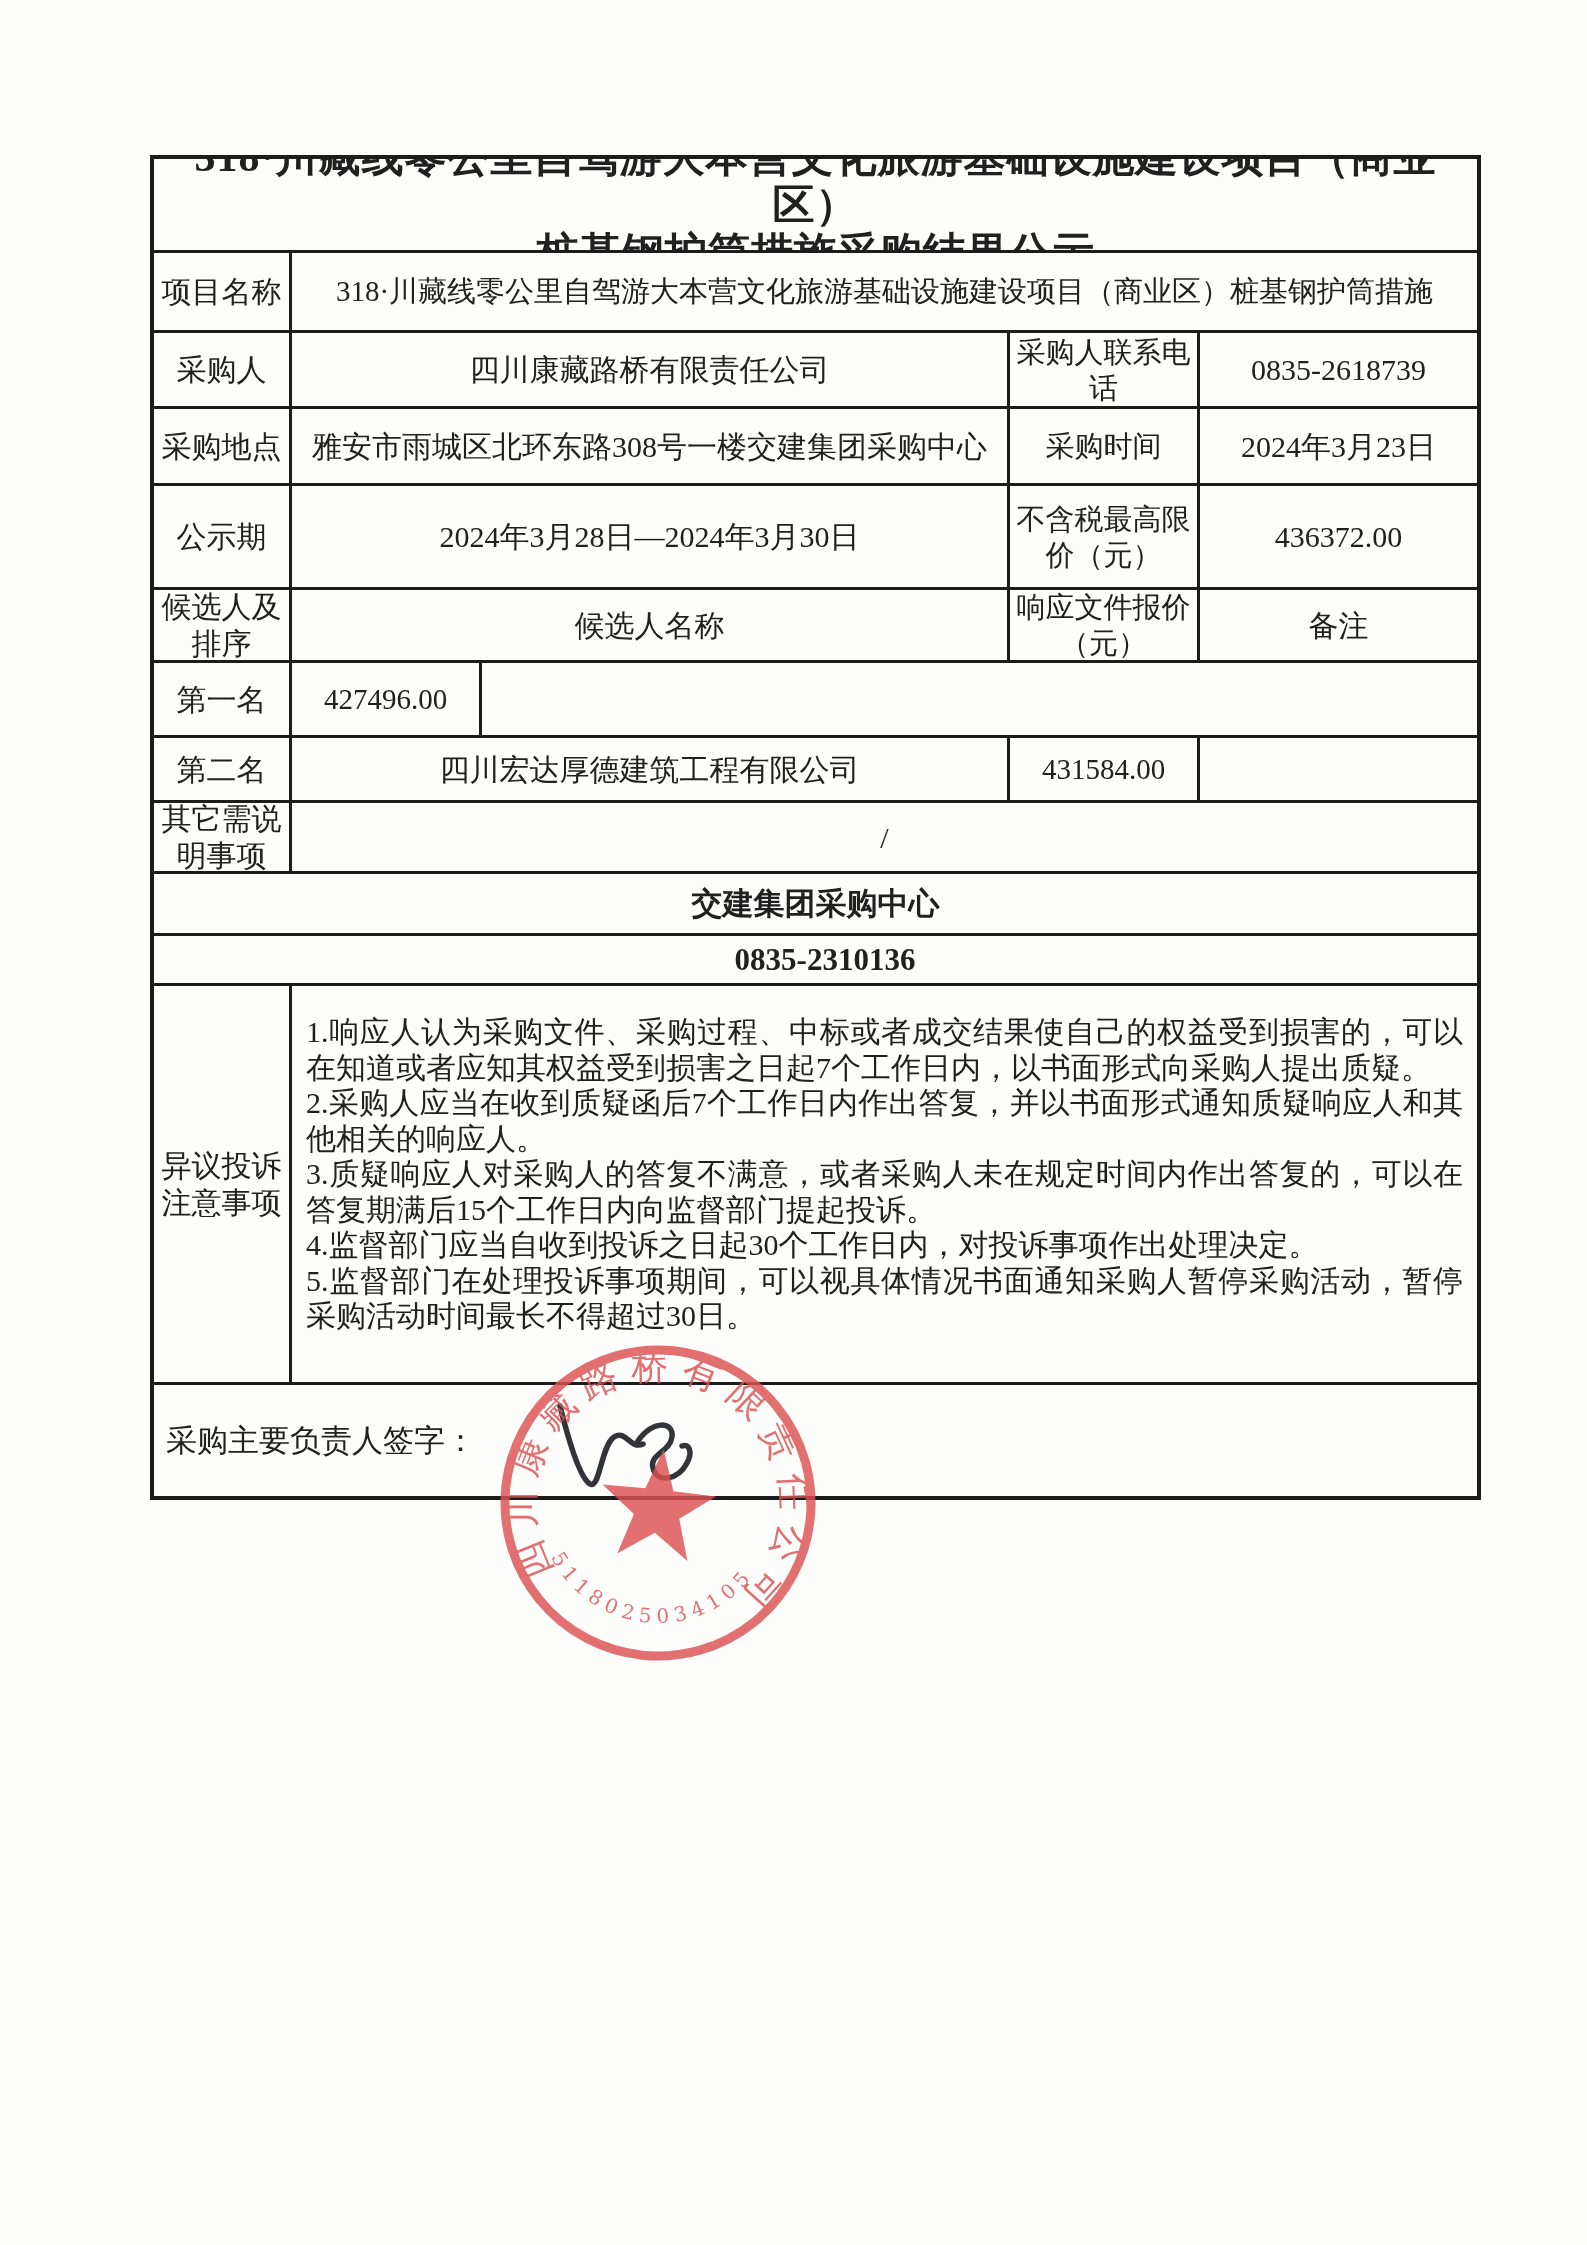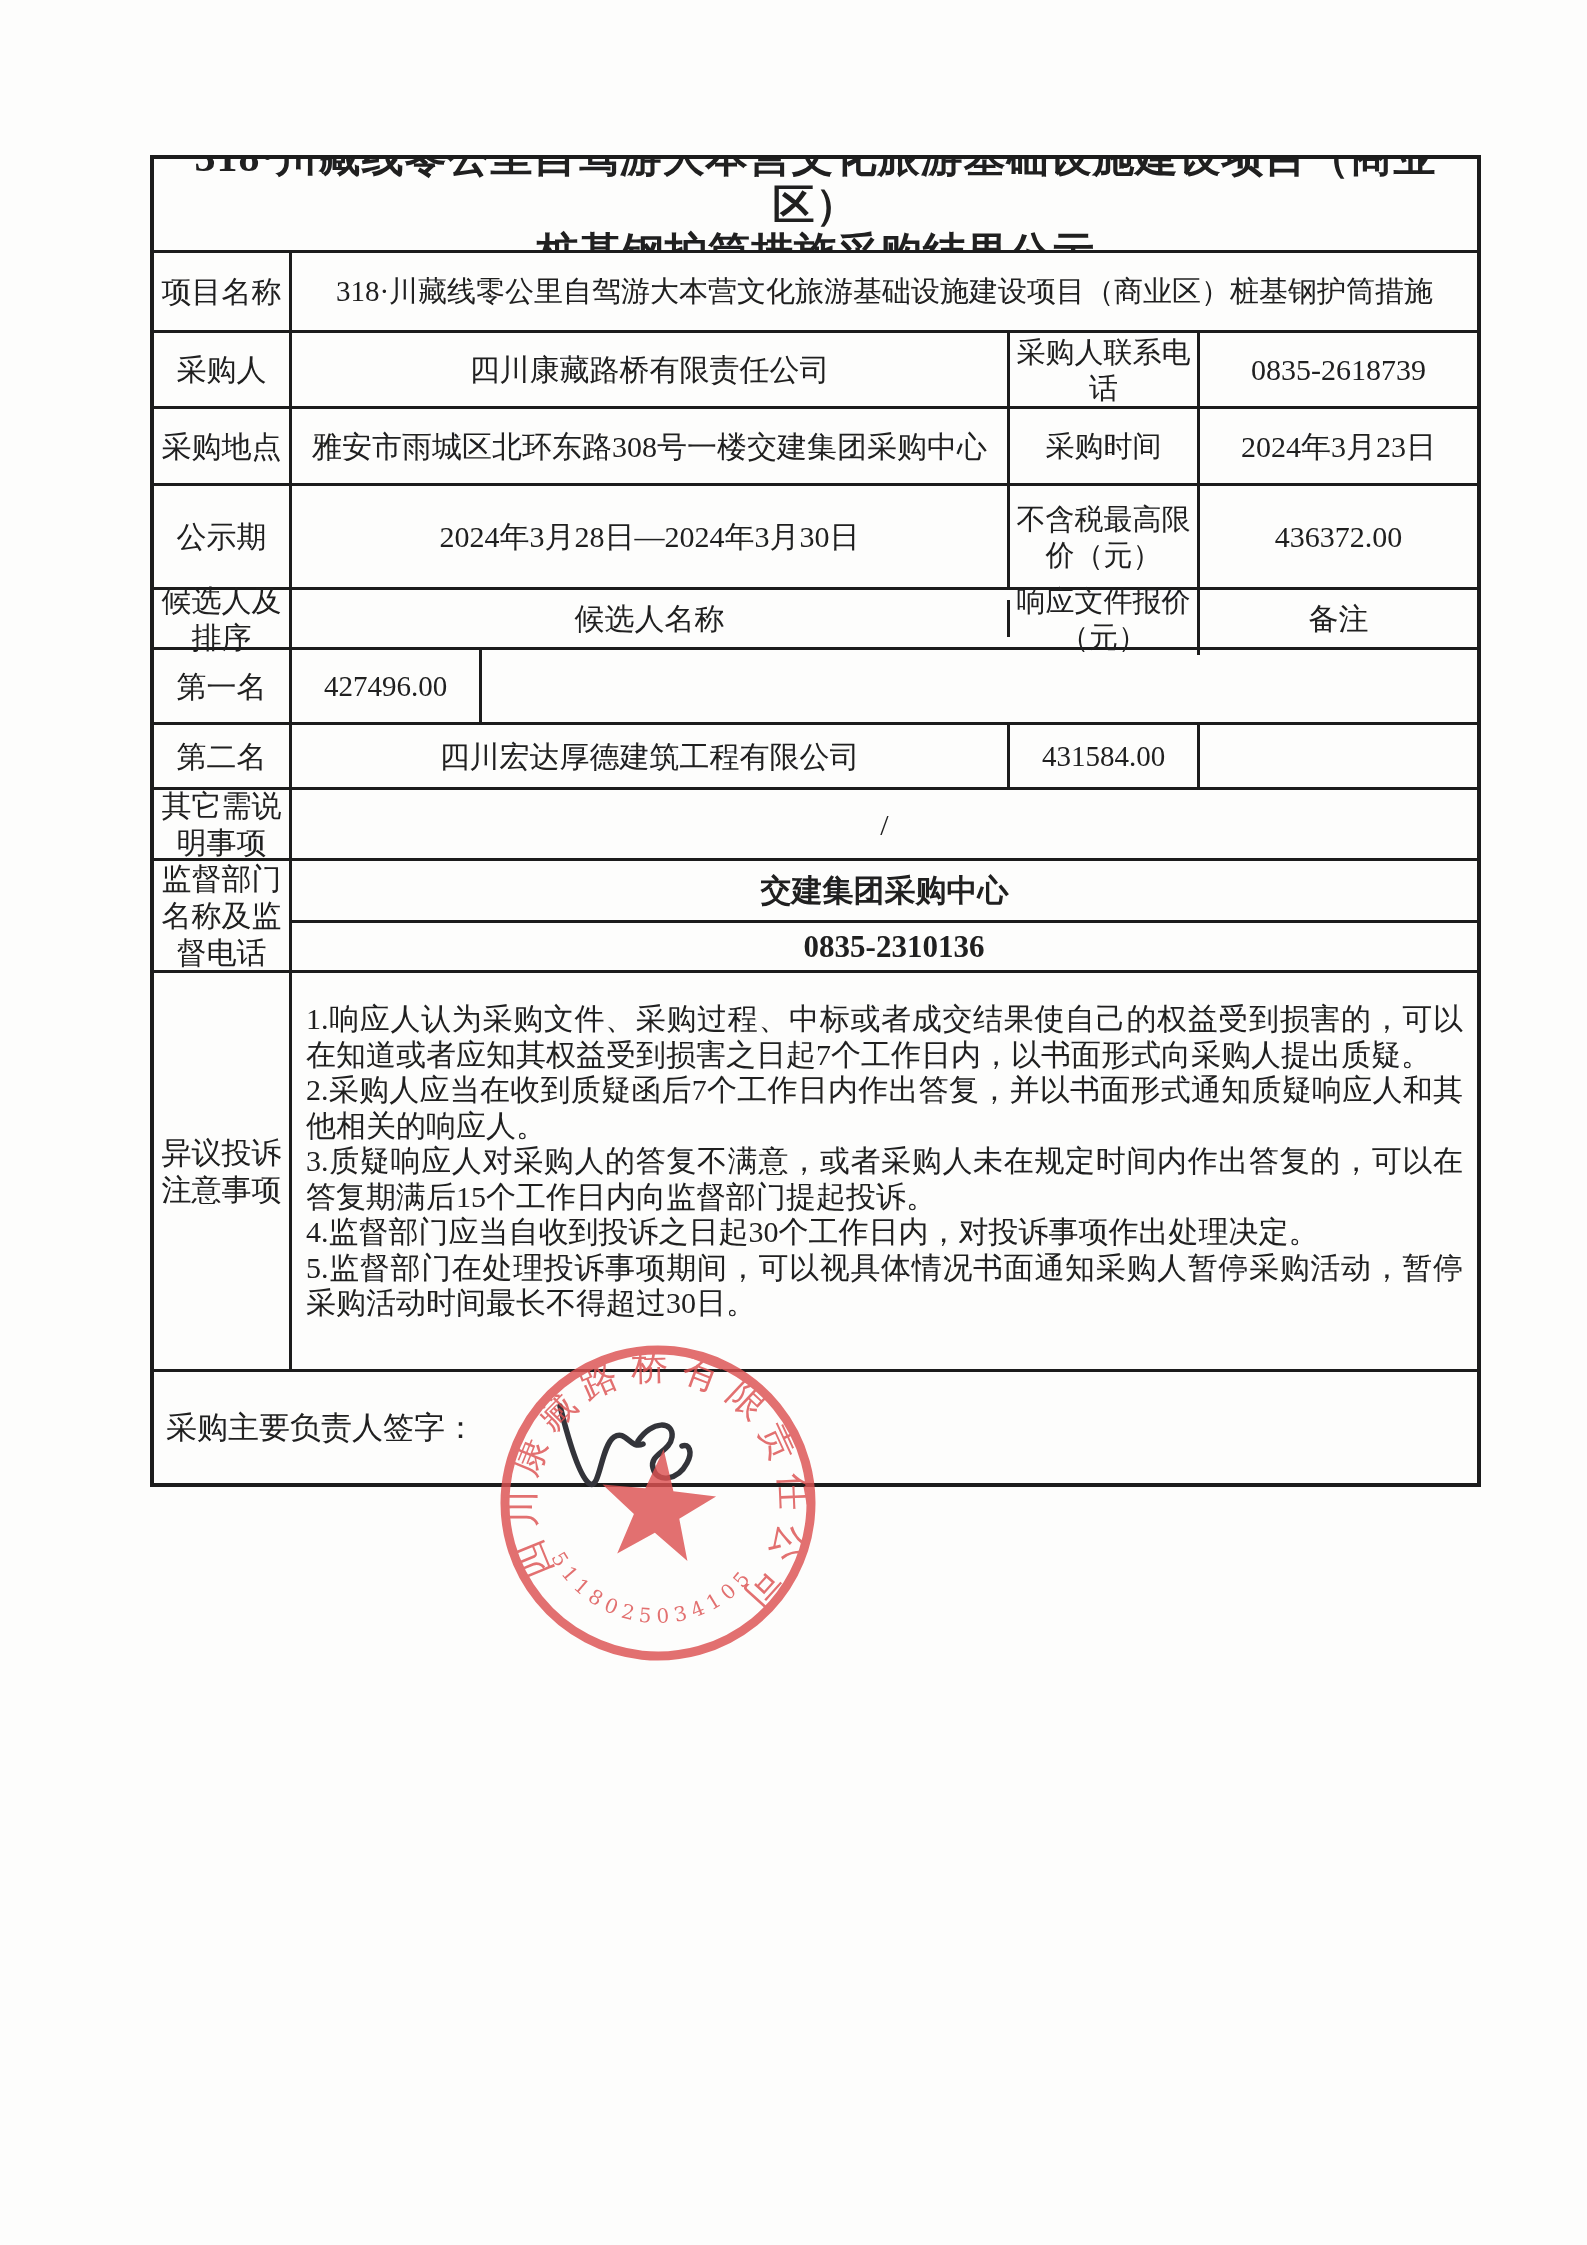--- a/index.html
+++ b/index.html
@@ -35,21 +35,21 @@
   .c1{width:138px;padding:16px 3px;}
   .c2{width:718px;padding:0 4px;}
   .c3{width:190px;font-size:29px;line-height:36px;padding:0 2px;}
   .c4{flex:1;padding:0 2px;}
   .merged{flex:1;padding:0 6px;border-radius:7px;}
   .rt{height:94px;}
   .r1{height:80px;}
   .r2{height:76px;}
   .r3{height:77px;}
   .r4{height:104px;}
-  .r5{height:60px;align-items:center;}
+  .r5{height:73px;}
   .r6{height:75px;}
   .r7{height:65px;}
   .r8{height:71px;}
   .r9{height:112px;}
   .r10{height:399px;}
   .r11{height:111px;}
   .title-cell{
     flex:1;flex-direction:column;
     font-weight:bold;font-size:42px;line-height:48px;
     letter-spacing:1px;
@@ -145,21 +145,20 @@
     <div class="cell c3 br">431584.00</div>
     <div class="cell c4"></div>
   </div>
 
   <div class="row r8 bb">
     <div class="cell c1 br">其它需说明事项</div>
     <div class="cell merged">/</div>
   </div>
 
   <div class="row r9 bb">
-    <div class="cell c1 br">监督部门名称及监督电话</div>
     <div class="subcol">
       <div class="subrow top bb">交建集团采购中心</div>
       <div class="subrow bottom">0835-2310136</div>
     </div>
   </div>
 
   <div class="row r10 bb">
     <div class="cell c1 br">异议投诉注意事项</div>
     <div class="notice-cell">
       <div>1.响应人认为采购文件、采购过程、中标或者成交结果使自己的权益受到损害的，可以在知道或者应知其权益受到损害之日起7个工作日内，以书面形式向采购人提出质疑。</div>

